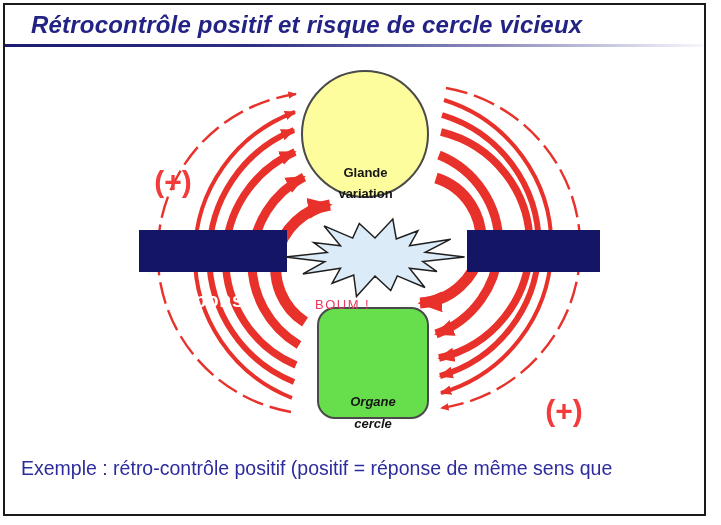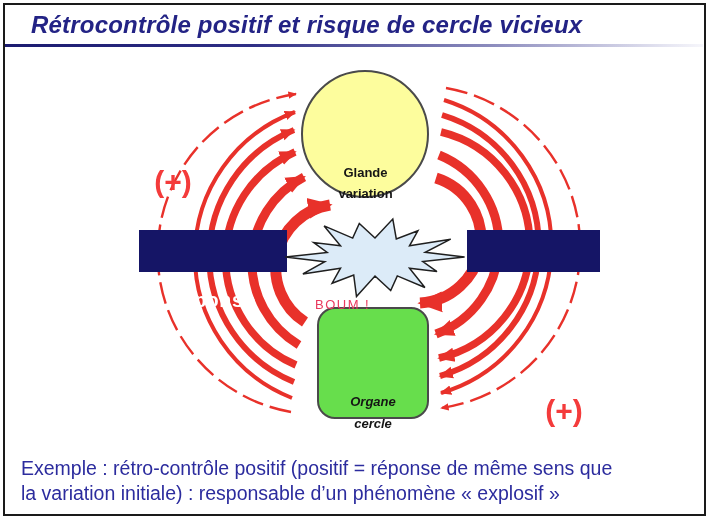--- a/index.html
+++ b/index.html
@@ -112,14 +112,13 @@
   </div>
 
   <div id="boum-label">BOUM !</div>
 
   <div id="plus-top-left" class="plus-sign">(+)</div>
   <div id="plus-bottom-right" class="plus-sign">(+)</div>
 </div>
 
 <div id="caption">
   <div>Exemple : rétro-contrôle positif (positif = réponse de même sens que</div>
-  <div>la variation initiale)  : responsable d’un phénomène « explosif »</div>
 </div>
 
 </body></html>

